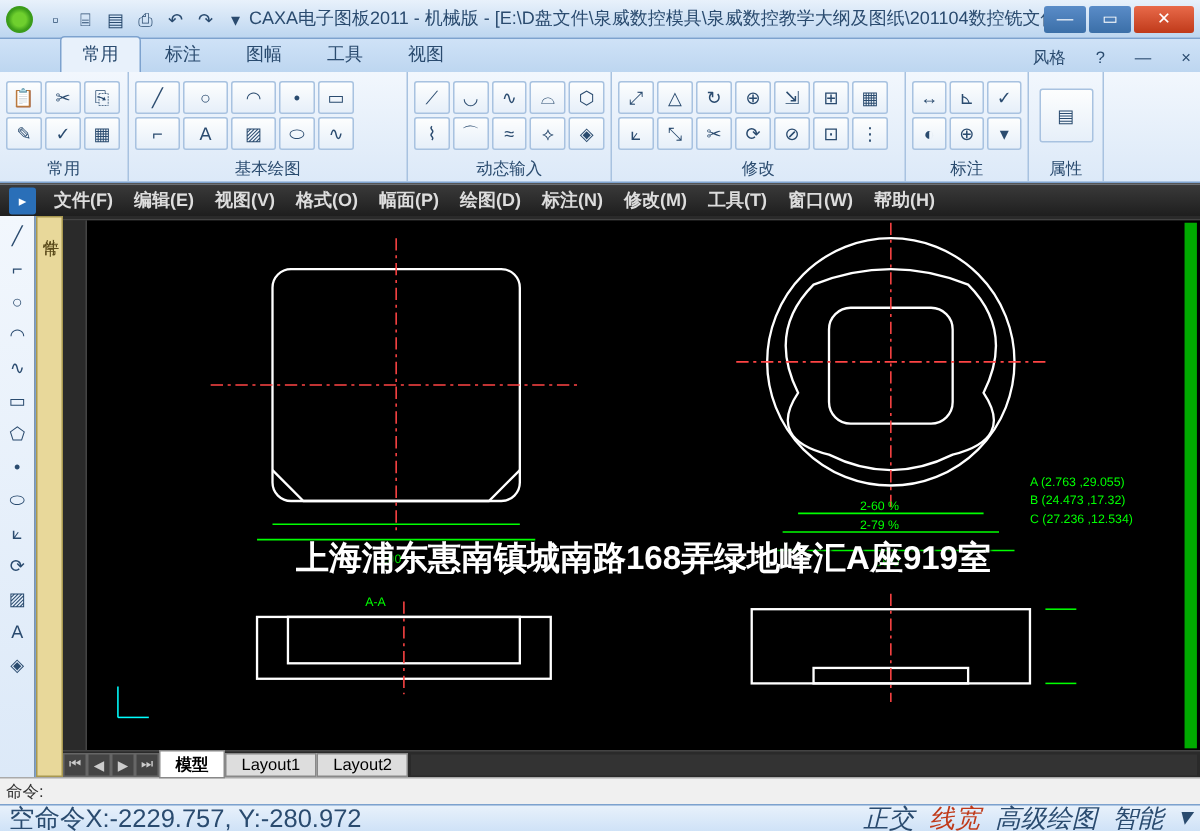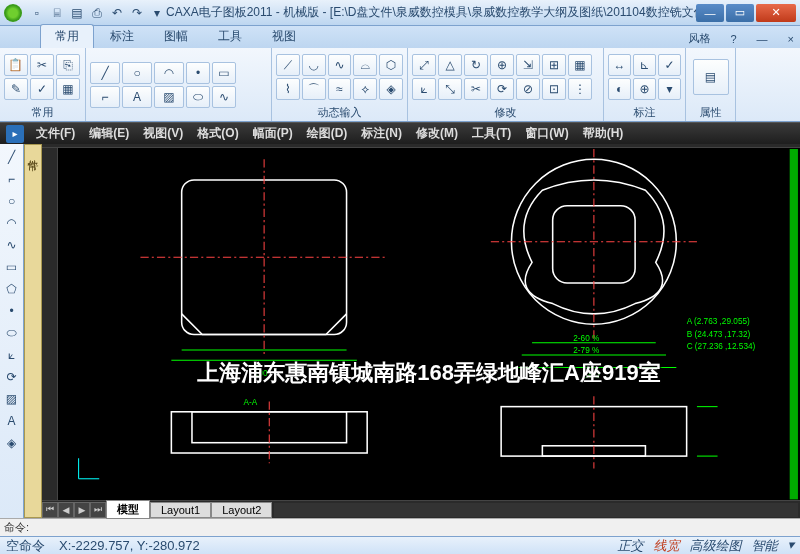--- a/index.html
+++ b/index.html
@@ -53,21 +53,21 @@
 
 .hscroll-row { height: 18px; background: #2a2a2a; display: flex; align-items: center; border-top: 1px solid #444; }
 .tab-btns { display: flex; }
 .tab-btn { width: 16px; height: 16px; background: #444; border: 1px solid #666; color: #ccc; font-size: 9px; display: flex; align-items: center; justify-content: center; cursor: pointer; }
 .layout-tab { padding: 1px 10px; background: #ddd; border: 1px solid #888; font-size: 11px; cursor: pointer; color: #000; }
 .layout-tab.active { background: #fff; font-weight: bold; }
 .scroll-track { flex: 1; height: 14px; background: #333; margin: 0 2px; position: relative; }
 
 
 .cmdline { height: 18px; background: #f0f0f0; border-top: 1px solid #aaa; display: flex; align-items: center; font-size: 11px; padding: 0 4px; color: #333; }
-.statusbar { height: 18px; background: linear-gradient(#e8f1fb,#cfe2f7); border-top: 1px solid #7da2ce; display: flex; align-items: center; font-size: 13px; padding: 0 6px; color: #2a4b6f; gap: 14px; }
+.statusbar { height: 18px; background: linear-gradient(#e8f1fb,#cfe2f7); border-top: 1px solid #7da2ce; display: flex; align-items: center; font-size: 17px; padding: 0 6px; color: #2a4b6f; }
 .status-right { margin-left: auto; display: flex; gap: 10px; font-style: italic; }
 .status-item.on { color: #c03a1a; }
 
 
 .s-white { stroke: #fff; fill: none; stroke-width: 1.5; }
 .s-green { stroke: #0f0; fill: none; stroke-width: 1; }
 .s-red { stroke: #f44; fill: none; stroke-width: 1; stroke-dasharray: 8 3 2 3; }
 .s-cyan { stroke: #0ff; fill: none; stroke-width: 1; }
 .t-green { fill: #0f0; font-size: 8px; }
 </style>
@@ -133,20 +133,21 @@
           <div class="rb">▭</div>
         </div>
       <div class="ribbon-row">
           <div class="rb w">⌐</div>
           <div class="rb w">A</div>
           <div class="rb w">▨</div>
           <div class="rb">⬭</div>
           <div class="rb">∿</div>
         </div>
     </div>
+    <div class="ribbon-group-label">基本绘图</div>
   </div>
   <div class="ribbon-group" style="width:136px">
     <div class="ribbon-group-body">
       <div class="ribbon-row">
           <div class="rb">⟋</div>
           <div class="rb">◡</div>
           <div class="rb">∿</div>
           <div class="rb">⌓</div>
           <div class="rb">⬡</div>
         </div>

